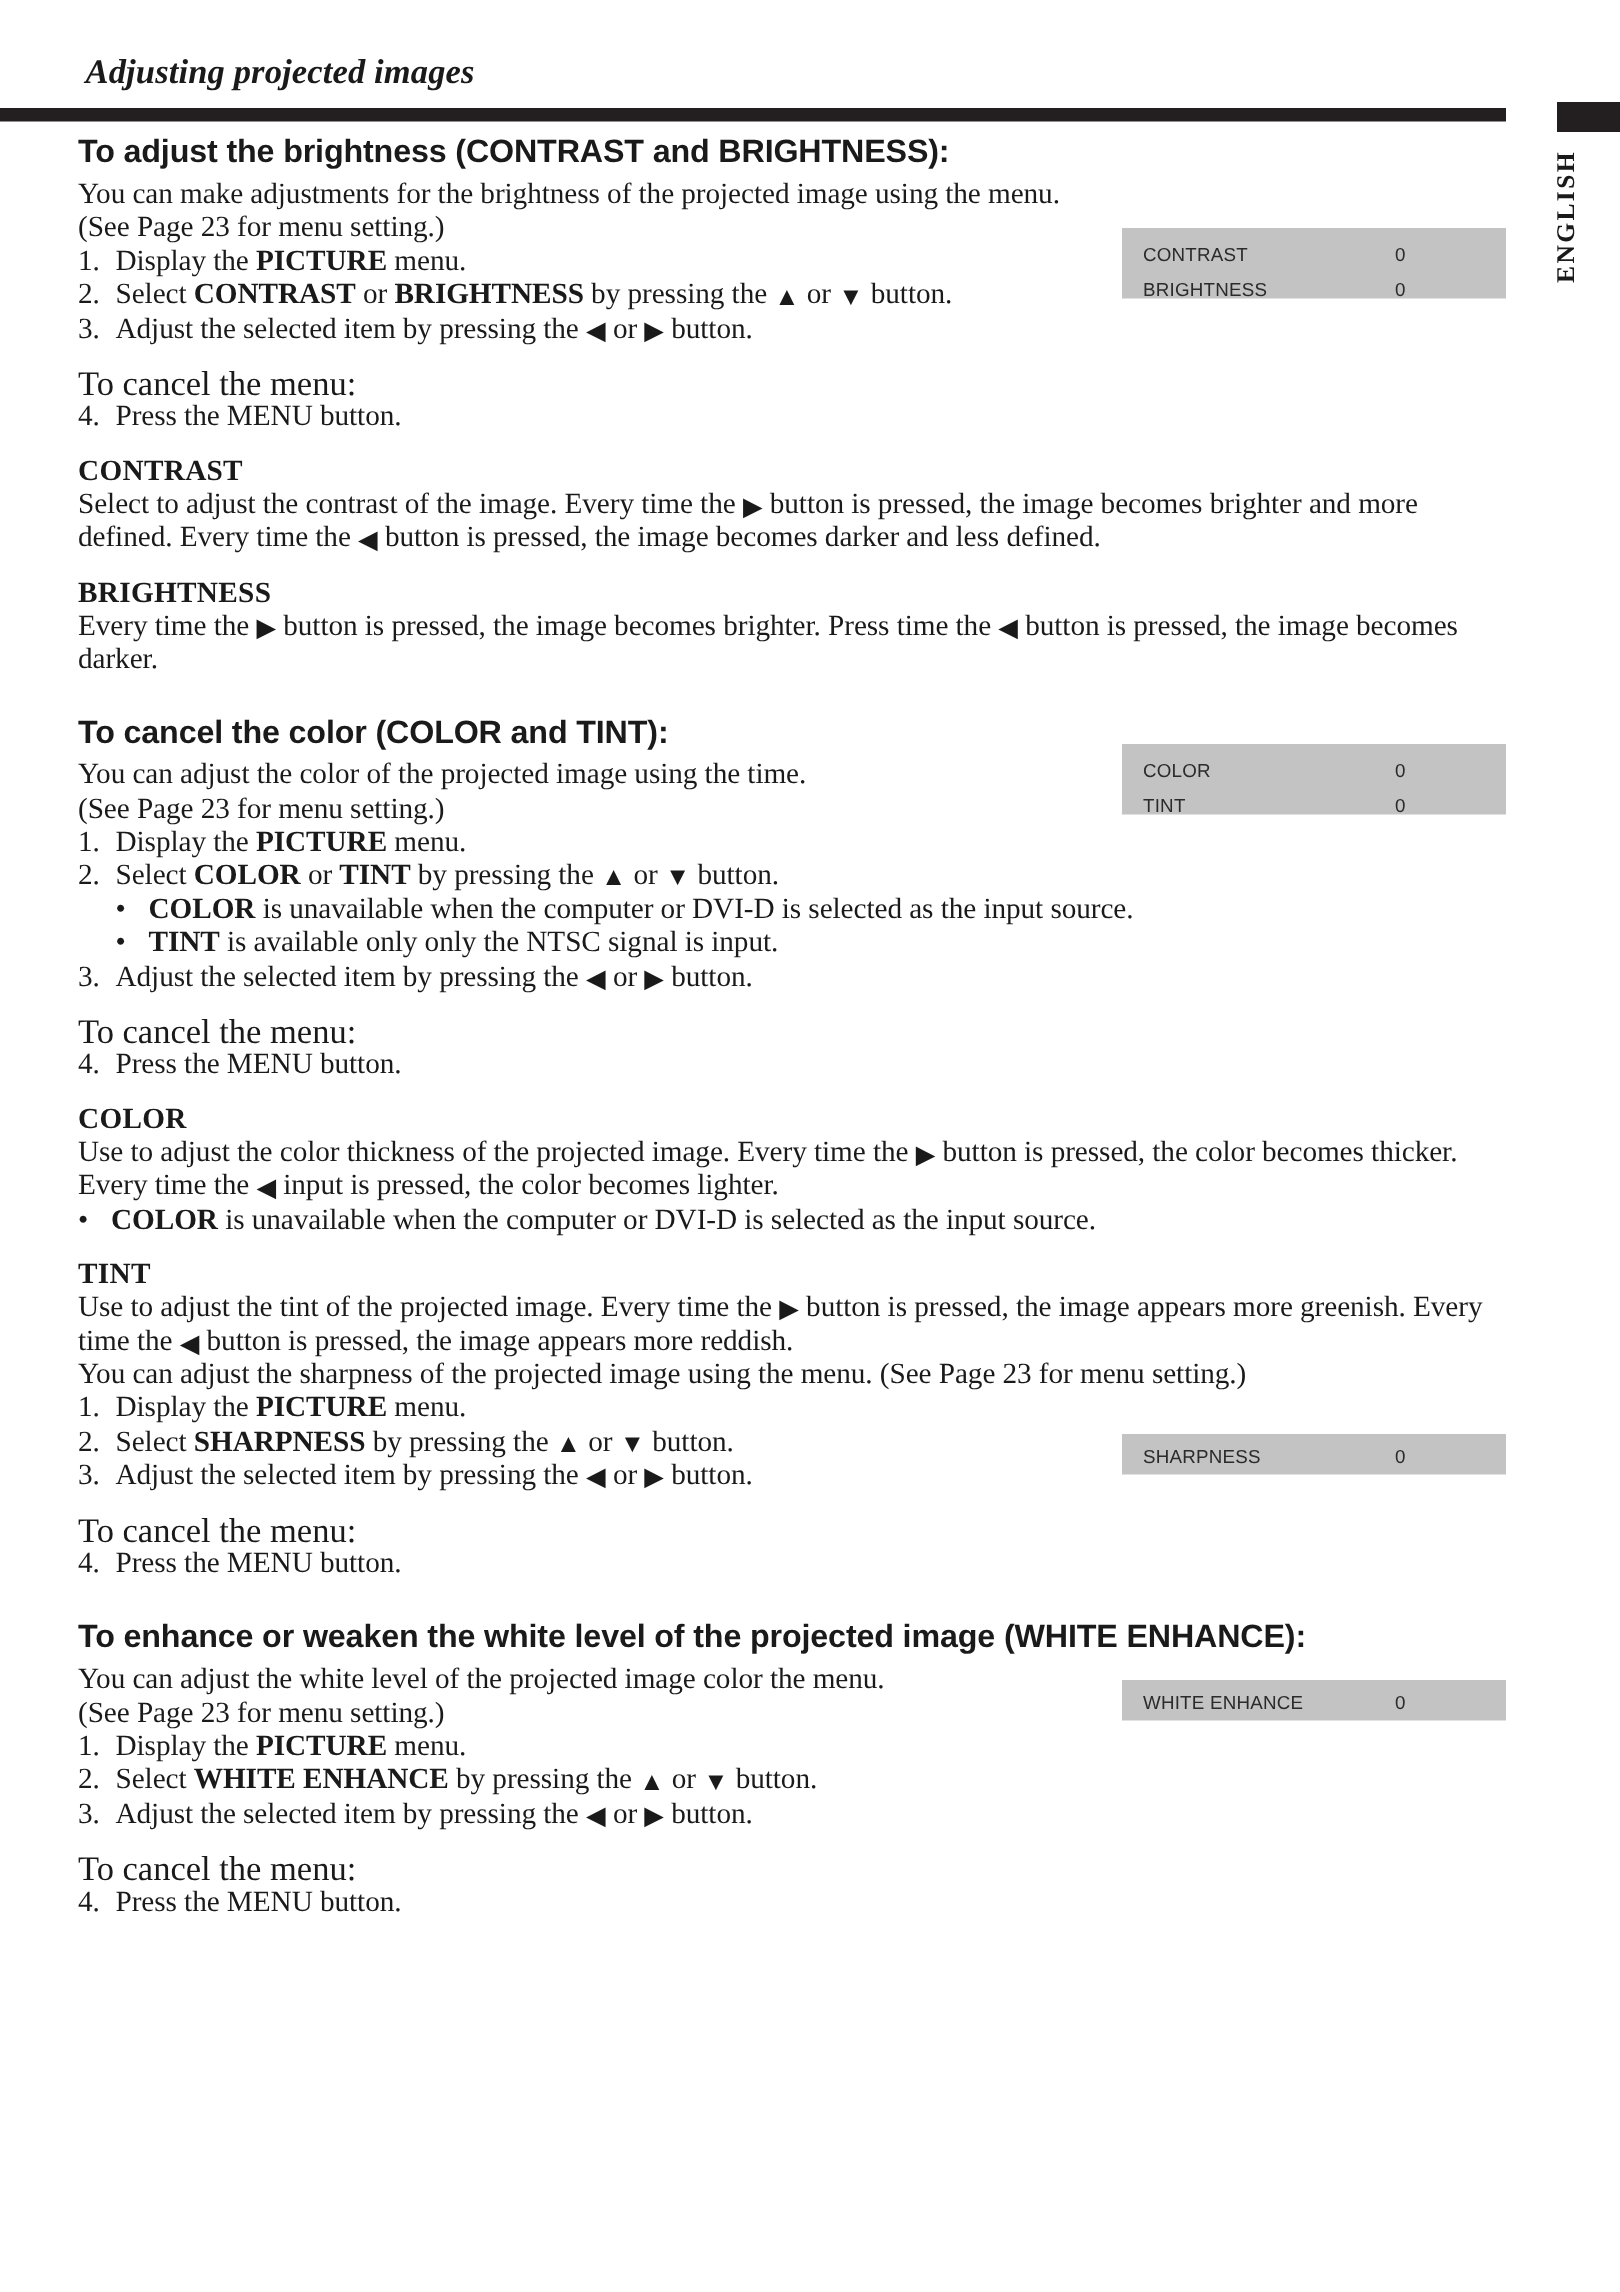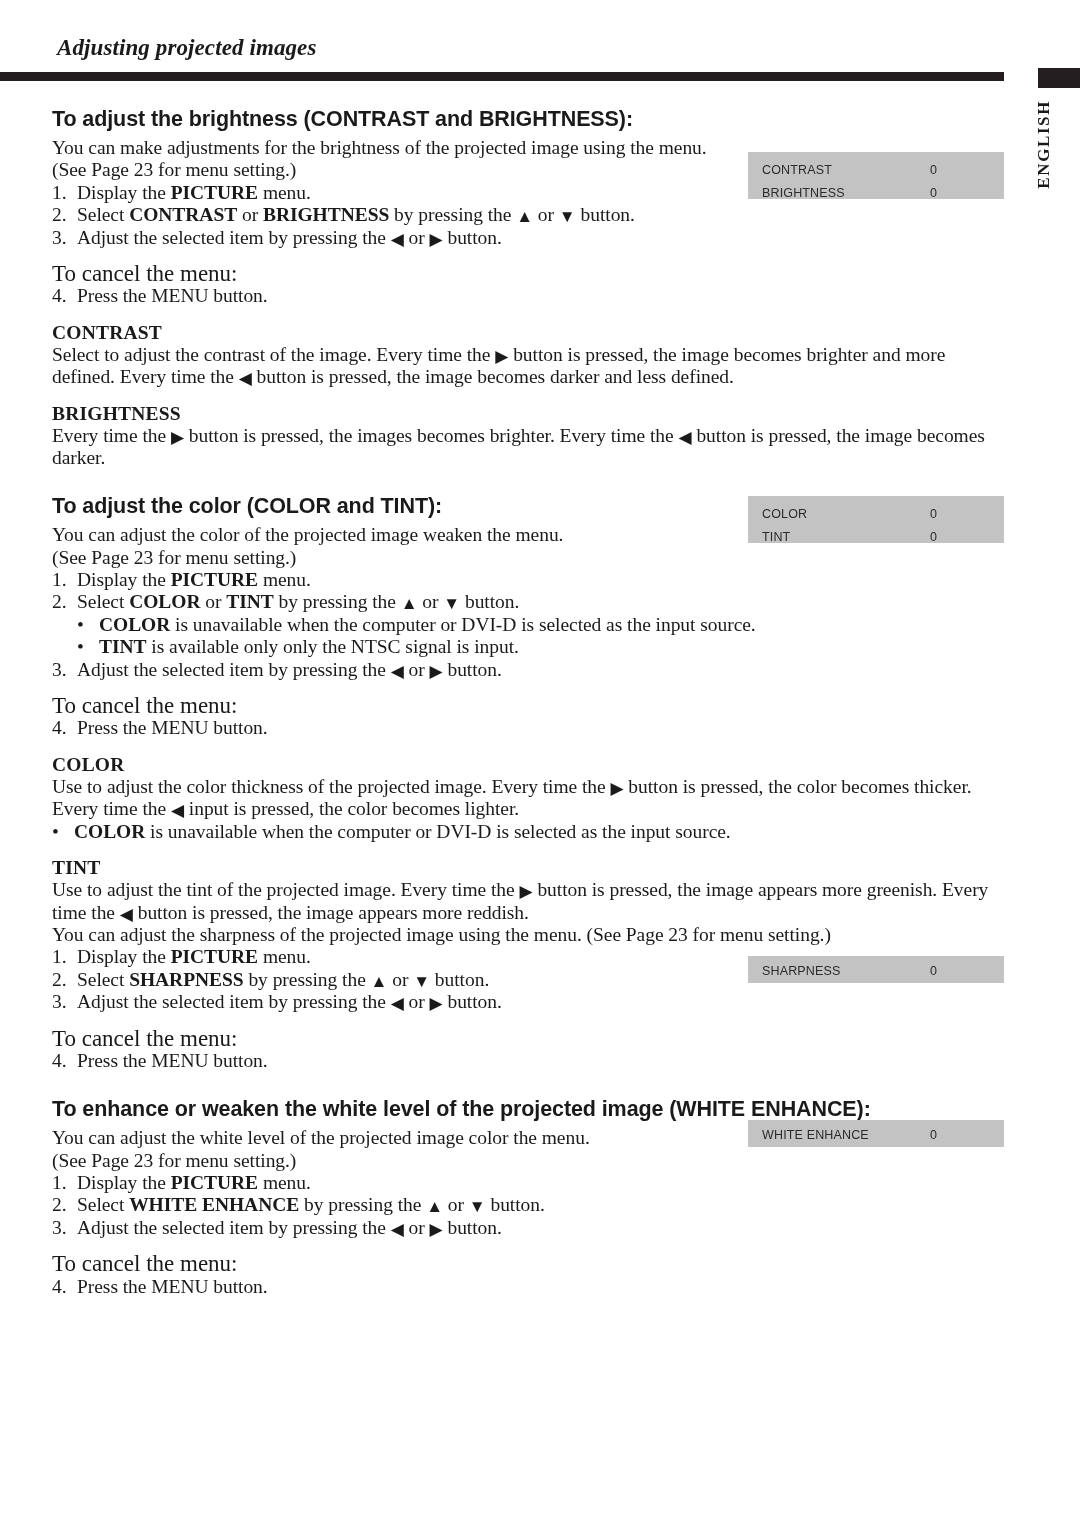--- a/index.html
+++ b/index.html
@@ -63,21 +63,21 @@
     writing-mode: vertical-rl;
     transform: rotate(180deg);
     transform-origin: center;
     white-space: nowrap;
   }
 
   
   .content {
     position: absolute;
     left: 52px;
-    top: 106px;
+    top: 88px;
     width: 952px;
   }
 
   
   h2.sec-head {
     font-family: "Liberation Sans", "DejaVu Sans", sans-serif;
     font-size: 21.5px;
     font-weight: bold;
     margin: 0 0 4px 0;
     line-height: 1.25;
@@ -227,24 +227,24 @@
     <p class="cancel-head">To cancel the menu:</p>
     <div class="num-line">
       <span class="marker">4.</span>
       <span class="txt">Press the MENU button.</span>
     </div>
 
     <h3 class="sub-head">CONTRAST</h3>
     <p class="body-line"><span>Select to adjust the contrast of the image. Every time the </span><span class="arrow">▶</span><span> button is pressed, the image becomes brighter and more defined. Every time the </span><span class="arrow">◀</span><span> button is pressed, the image becomes darker and less defined.</span></p>
 
     <h3 class="sub-head">BRIGHTNESS</h3>
-    <p class="body-line"><span>Every time the </span><span class="arrow">▶</span><span> button is pressed, the images becomes brighter. Every time the </span><span class="arrow">◀</span><span> button is pressed, the image becomes darker.</span></p>
-
-    <h2 class="sec-head gap-top">To adjust the color (COLOR and TINT):</h2>
-    <p class="body-line">You can adjust the color of the projected image weaken the menu.</p>
+    <p class="body-line"><span>Every time the </span><span class="arrow">▶</span><span> button is pressed, the image becomes brighter. Press time the </span><span class="arrow">◀</span><span> button is pressed, the image becomes darker.</span></p>
+
+    <h2 class="sec-head gap-top">To cancel the color (COLOR and TINT):</h2>
+    <p class="body-line">You can adjust the color of the projected image using the time.</p>
     <p class="body-line">(See Page 23 for menu setting.)</p>
 
     <div class="num-line">
       <span class="marker">1.</span>
       <span class="txt"><span>Display the </span><b>PICTURE</b><span> menu.</span></span>
     </div>
 
     <div class="num-line">
       <span class="marker">2.</span>
       <span class="txt"><span>Select </span><b>COLOR</b><span> or </span><b>TINT</b><span> by pressing the </span><span class="arrow">▲</span><span> or </span><span class="arrow">▼</span><span> button.</span></span>

